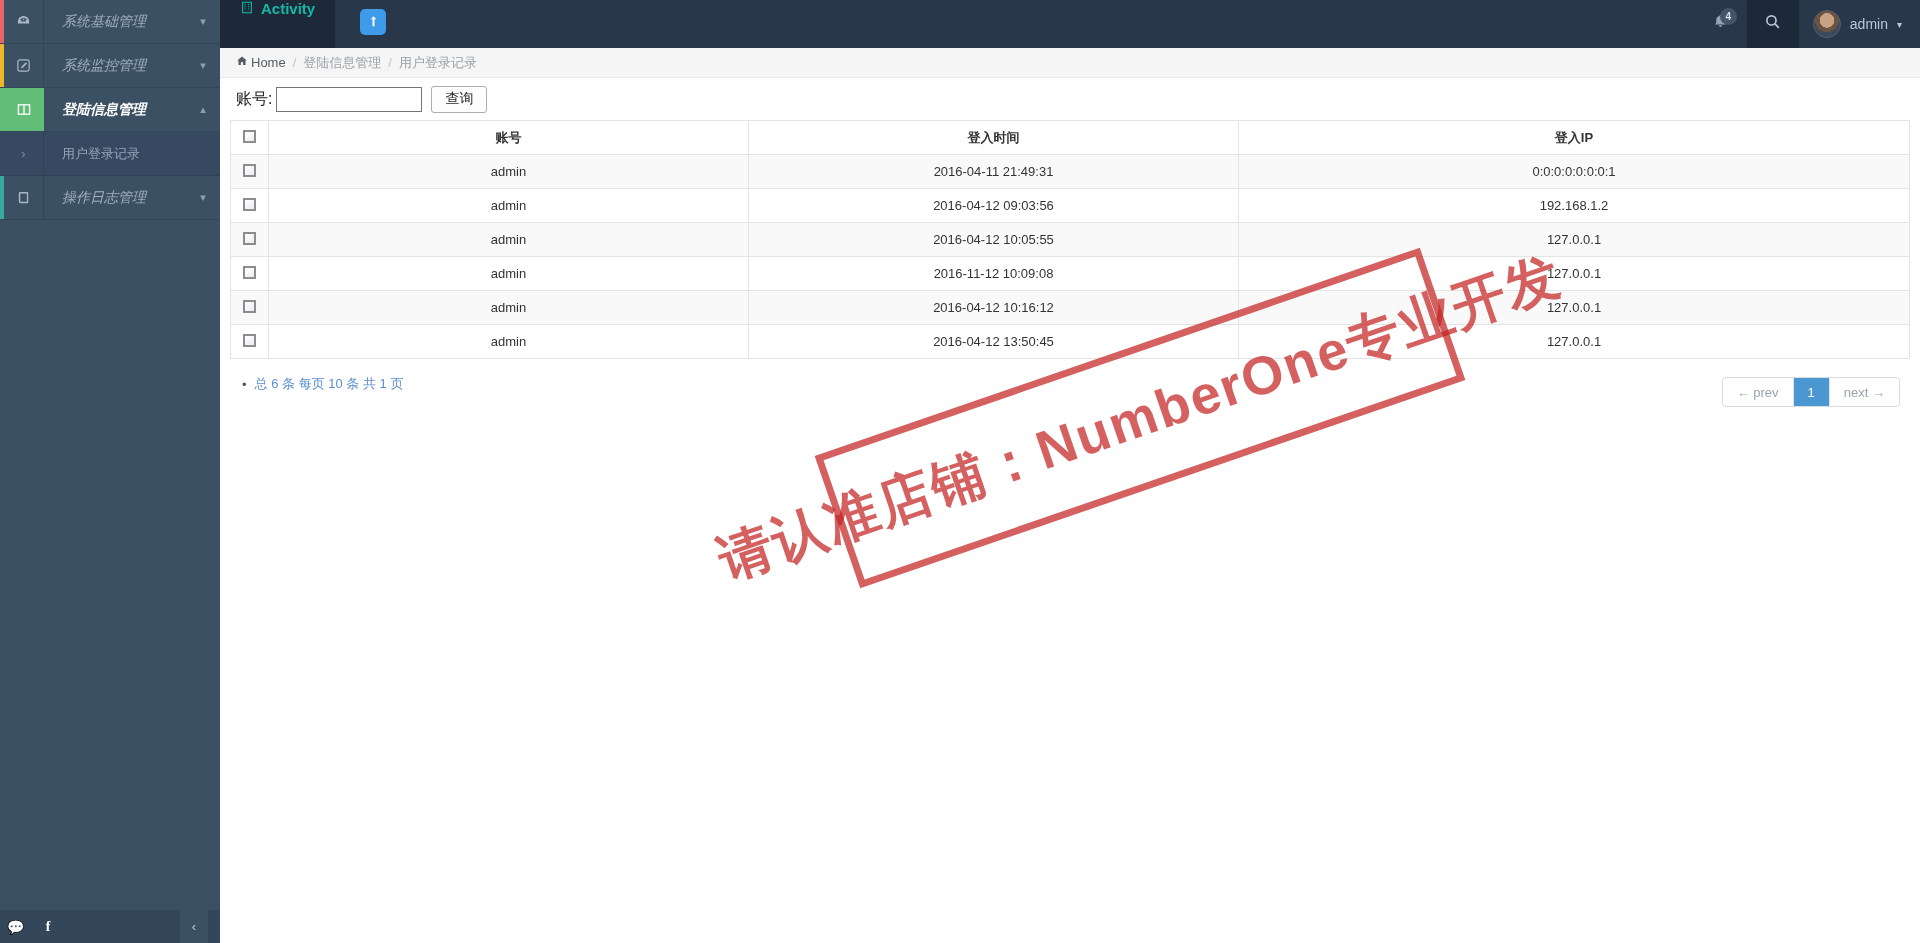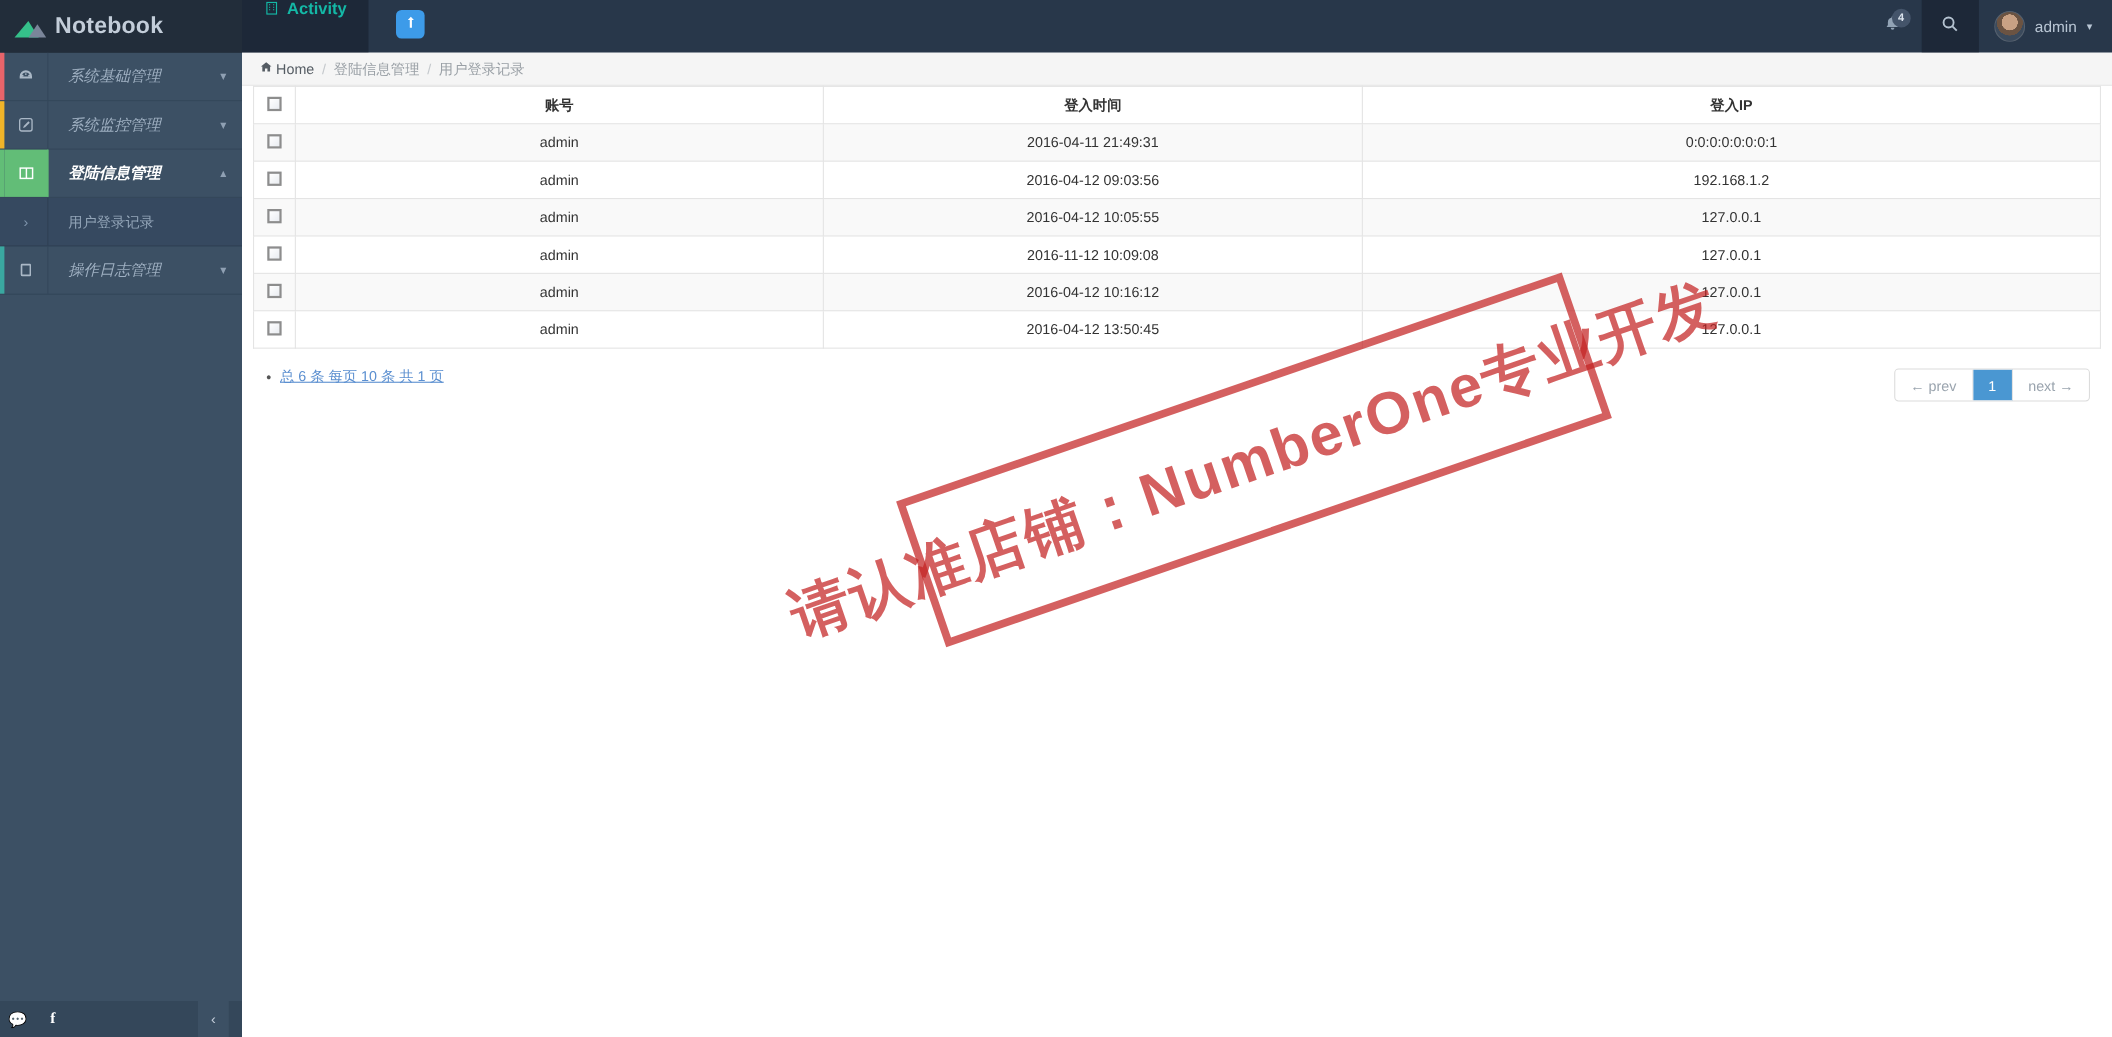--- a/index.html
+++ b/index.html
@@ -159,21 +159,21 @@
   .col-acct { width: 480px; }
   .col-time { width: 490px; }
 
   #pager-row {
     position: relative; height: 46px; margin-top: 6px; padding-left: 22px;
   }
   #total-info {
     position:absolute; left: 22px; top: 10px; display:flex; align-items:center; gap:8px;
   }
   #total-info .bullet { color:#555; font-size:13px; }
-  #total-info .txt { color:#5b8fd0; font-size:13px;text-decoration:underline; }
+  #total-info .txt { color:#5b8fd0; font-size:13px; }
   #pagination {
     position:absolute; right: 20px; top: 12px;
     display:flex; border:1px solid #dcdcdc; border-radius:4px; overflow:hidden; background:#fff;
   }
   .pg {
     padding: 0 14px; height: 28px; display:flex; align-items:center;
     font-size:13px; color:#9aa4ae; cursor:pointer; border-right:1px solid #e3e3e3;
   }
   .pg:last-child { border-right:none; }
   .pg.active { background:#4a97d2; color:#ffffff; min-width:30px; justify-content:center; }
@@ -190,27 +190,20 @@
     font-family: "Liberation Sans", sans-serif;
   }
 </style>
 </head>
 <body>
 
 <div id="app">
 
   <div id="sidebar">
 
-    <div id="logo-bar">
-      <div id="logo-mark">
-        <div class="l1"></div>
-          <div class="l2"></div>
-      </div>
-      <div id="logo-text">Notebook</div>
-    </div>
 
     <div class="menu-item">
       <div class="menu-accent" style="background:#e8646a"></div>
       <div class="menu-icon">
         <svg width="15" height="15" viewBox="0 0 16 16" fill="currentColor">
             <path d="M8 2a6 6 0 00-6 6v2h12V8a6 6 0 00-6-6zm0 2.2A3.8 3.8 0 0111.8 8H4.2A3.8 3.8 0 018 4.2zM5 6.4a.8.8 0 100 1.6.8.8 0 000-1.6zm6 0a.8.8 0 100 1.6.8.8 0 000-1.6zM8 5a.8.8 0 100 1.6A.8.8 0 008 5z"></path>
           </svg>
       </div>
       <div class="menu-label">系统基础管理</div>
       <div class="menu-caret">▾</div>
@@ -325,20 +318,25 @@
             </svg>
         </span>
         <span>Home</span>
       </span>
       <span class="sep">/</span>
       <span class="crumb">登陆信息管理</span>
       <span class="sep">/</span>
       <span class="crumb">用户登录记录</span>
     </div>
 
+    <div id="filter-bar">
+      <span id="filter-label">账号:</span>
+      <input id="acct-input" type="text" placeholder="" style="">
+      <button id="query-btn">查询</button>
+    </div>
 
     <div id="table-wrap">
       <table class="grid">
         <thead>
           <tr>
             <th class="col-chk">
               <span class="chk"></span>
             </th>
             <th class="col-acct">账号</th>
             <th class="col-time">登入时间</th>

